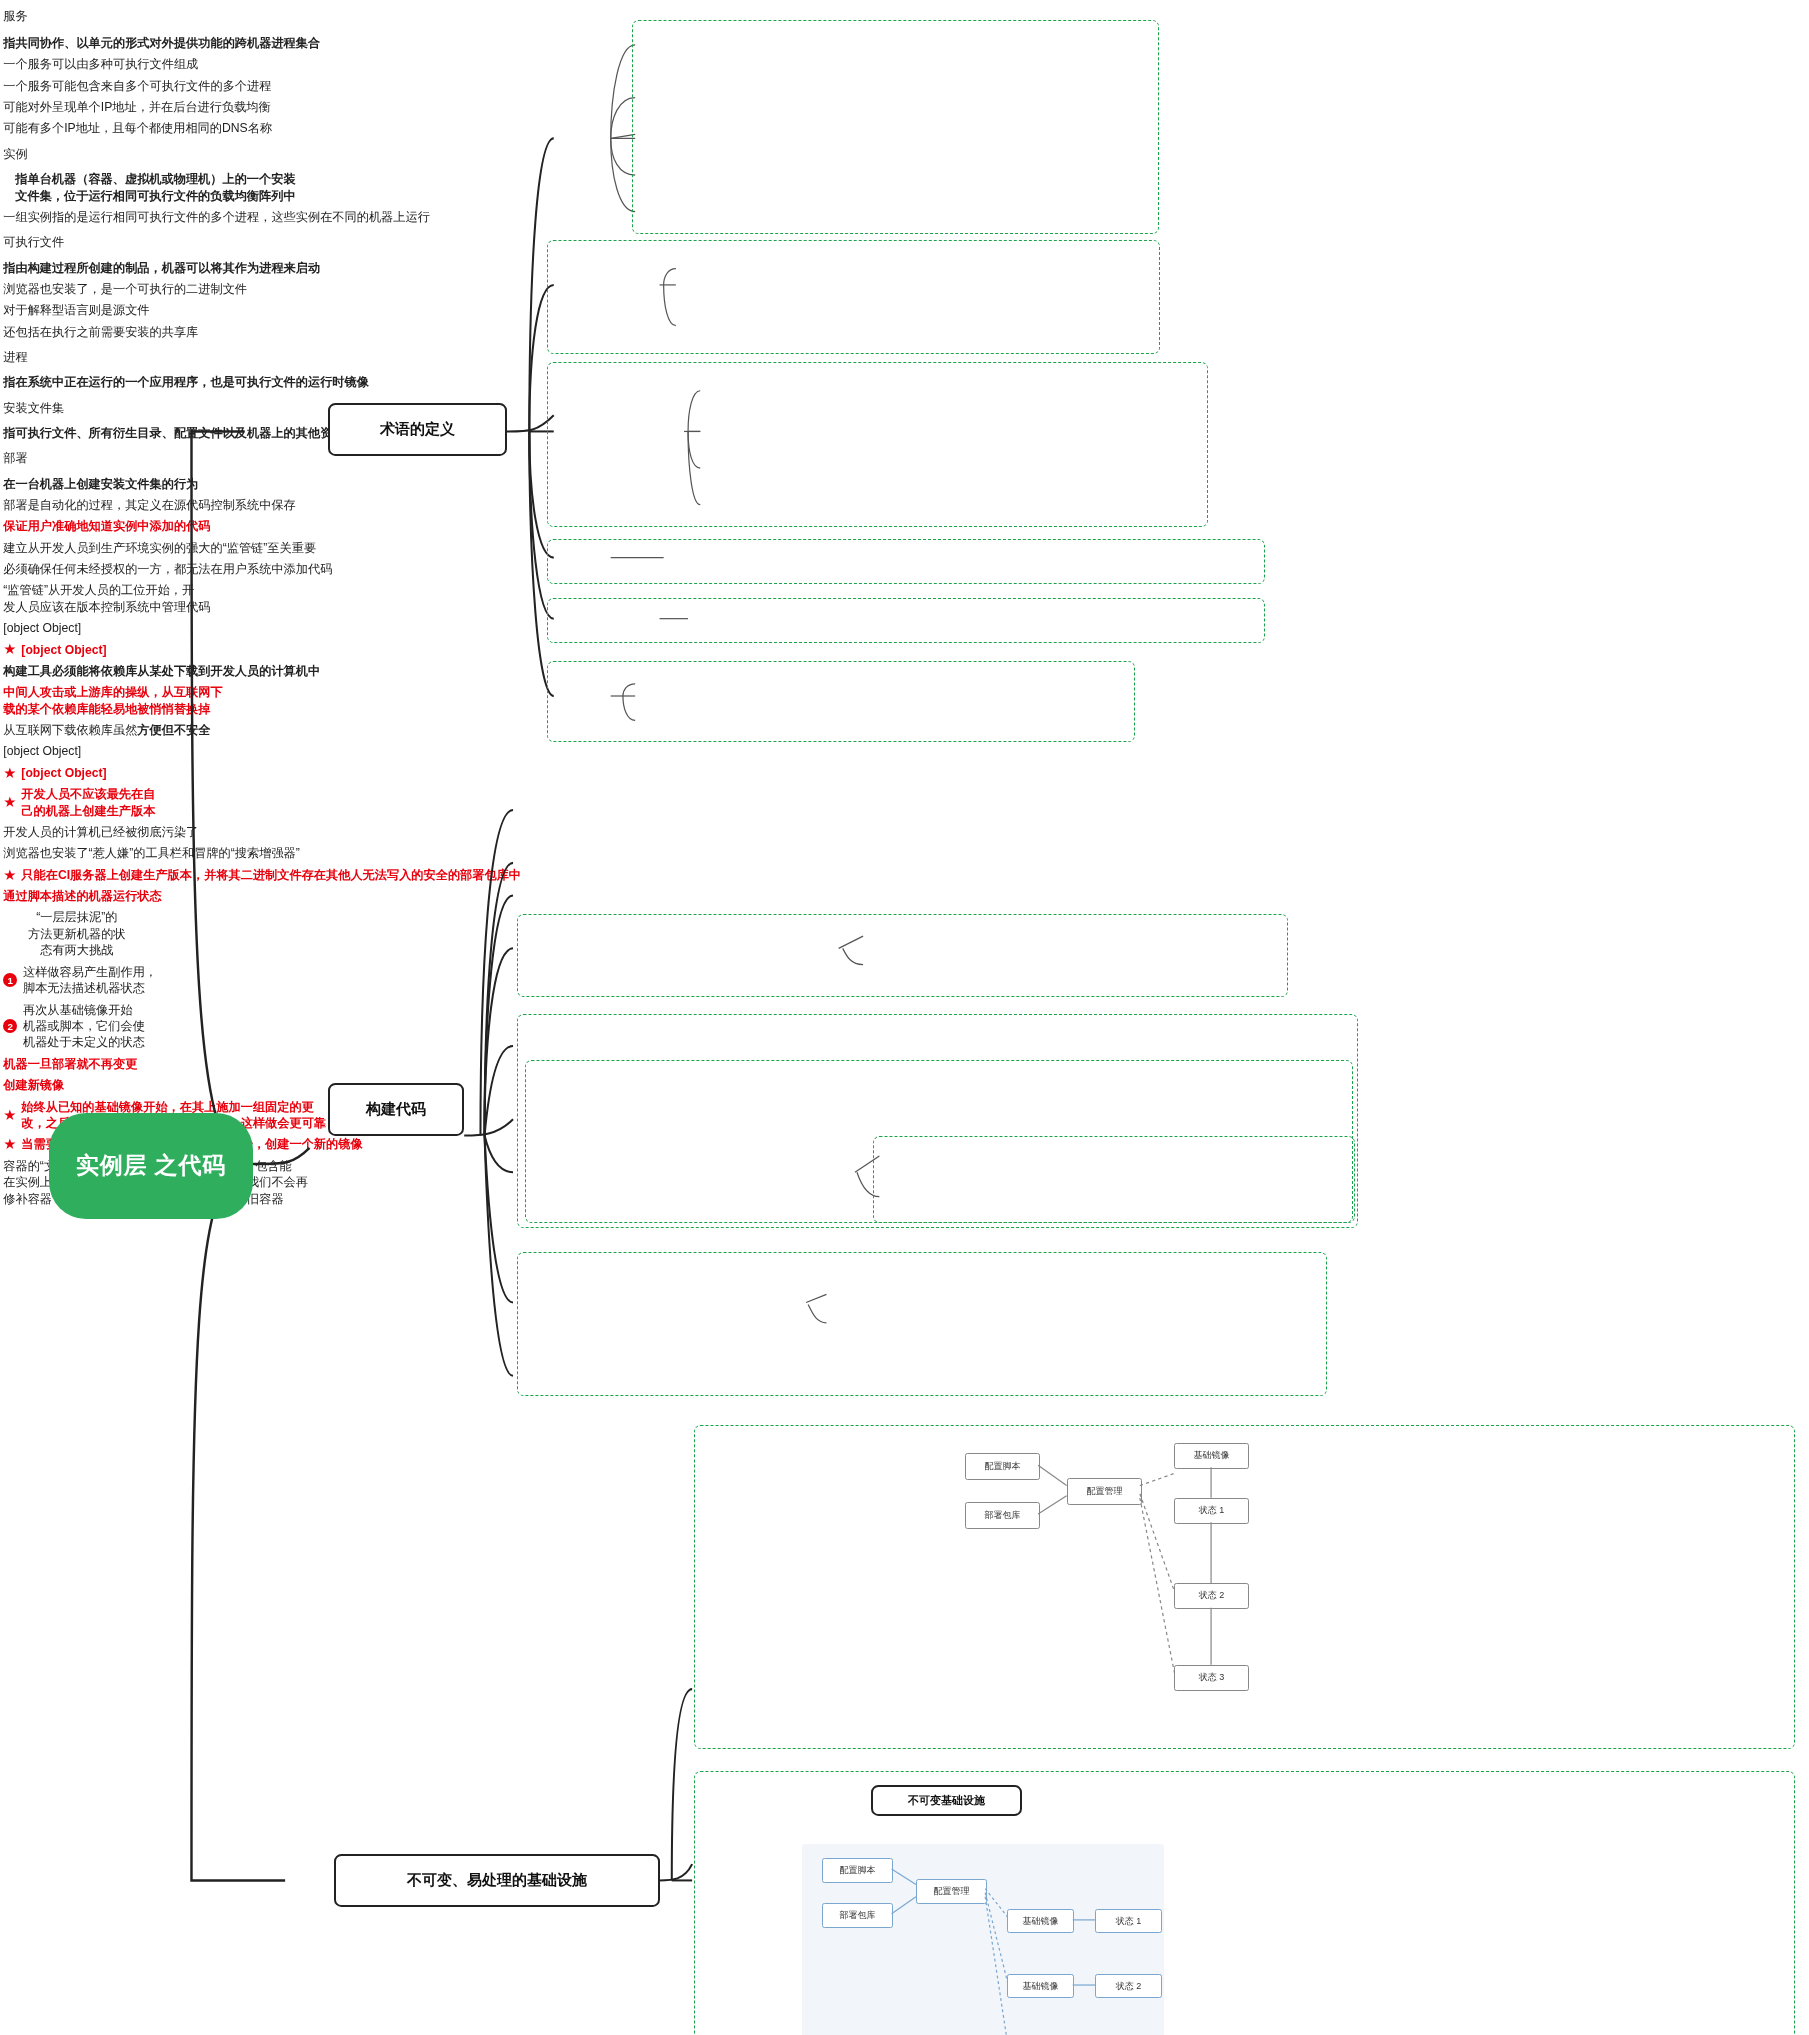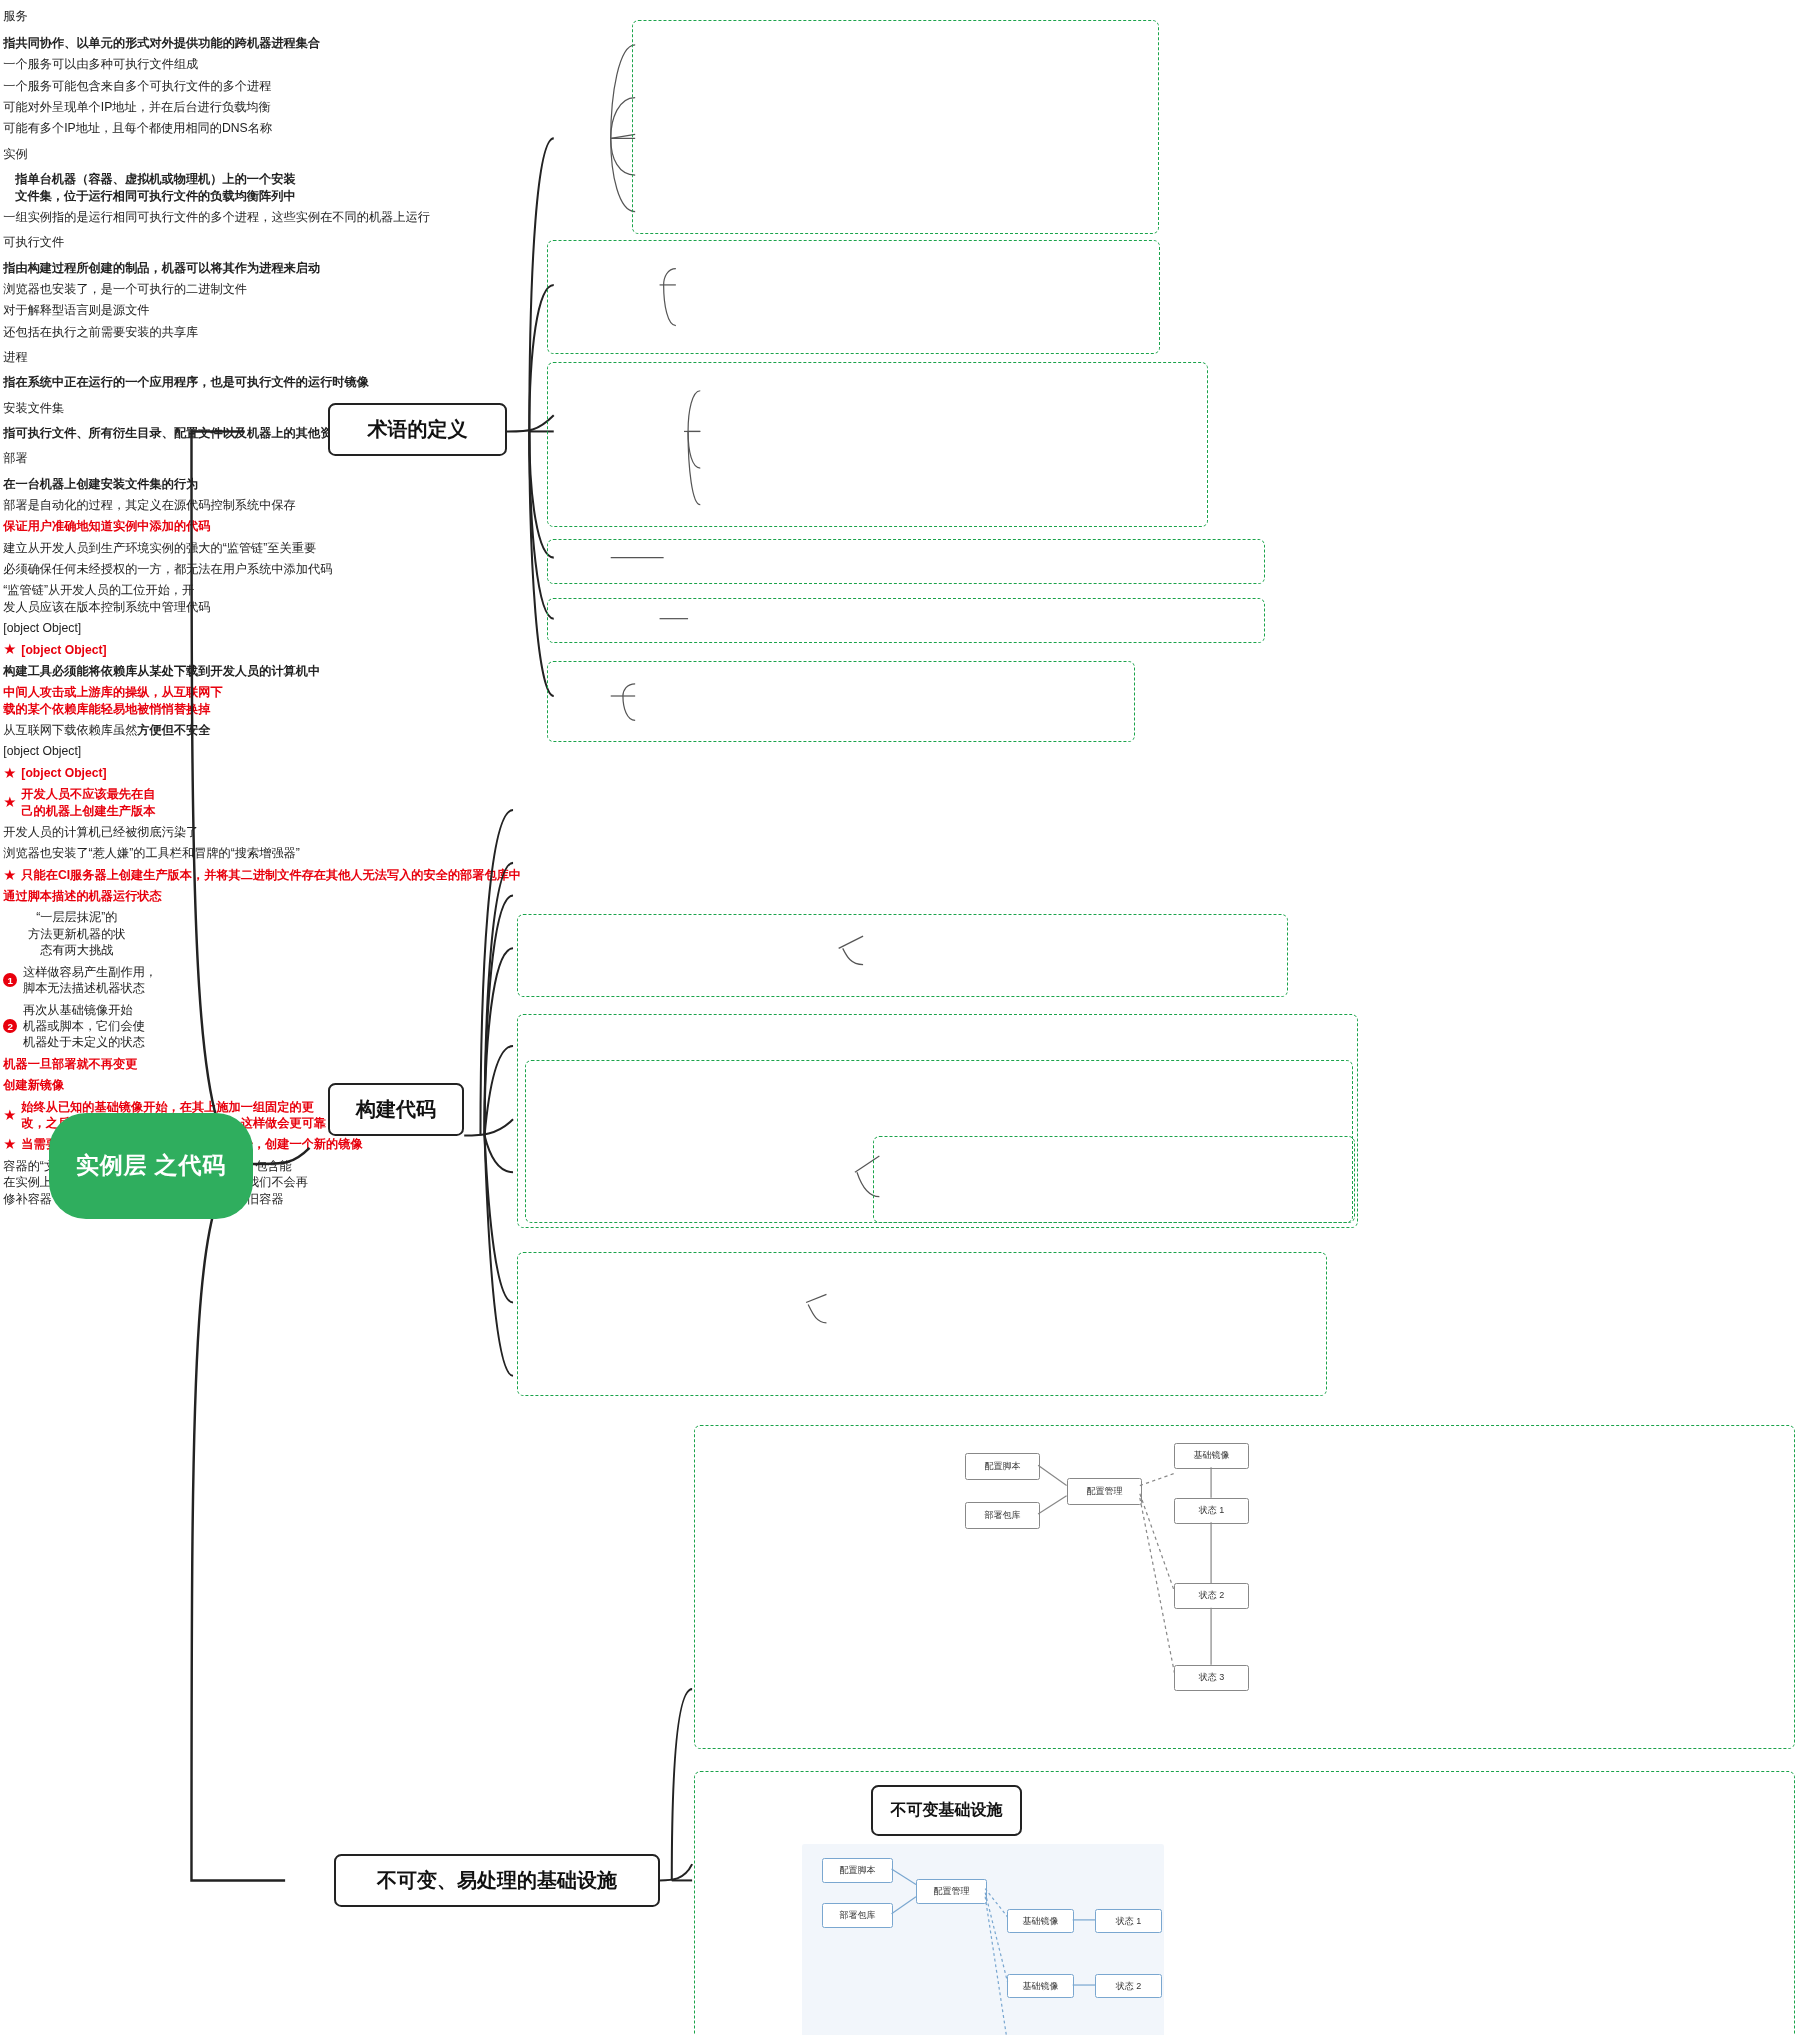--- a/index.html
+++ b/index.html
@@ -10,21 +10,21 @@
   
   .root{
     background:#2fae5e;color:#fff;border-radius:37px;
     display:flex;align-items:center;justify-content:center;text-align:center;
     font-size:23px;font-weight:bold;line-height:1.35;letter-spacing:0.8px;
   }
   
   .lvl1{
     border:2px solid #222;border-radius:7.3px;background:#fff;
     display:flex;align-items:center;justify-content:center;text-align:center;
-    font-size:20px;font-weight:bold;color:#111;padding:4.1px 9px;
+    font-size:15px;font-weight:bold;color:#111;padding:4.1px 9px;
   }
   
   .leaf{
     display:flex;align-items:center;font-size:12.2px;color:#222;line-height:1.35;
     padding:1.6px 3.3px 3.3px 3.3px;white-space:pre-line;
   }
   .leaf.bold{font-weight:bold;}
   .leaf.red{color:#e8000d;font-weight:bold;}
   .leaf.center{justify-content:center;text-align:center;}
   
@@ -249,21 +249,21 @@
 脚本无法描述机器状态</span>
   </div>
   <div class="leaf" style="left:1453px;top:1649px;width:285px;">
     <span class="numbadge">2</span>
     <span>再次从基础镜像开始
 机器或脚本，它们会使
 机器处于未定义的状态</span>
   </div>
 
   <div class="panel" style="left:694px;top:1771px;width:1099px;height:297px;"></div>
-  <div class="node lvl1" style="left:871px;top:1785px;width:151px;height:51px;font-size:16px;">
+  <div class="node lvl1" style="left:871px;top:1785px;width:151px;height:31px;font-size:11px;">
     <span>不可变基础设施</span>
   </div>
   <div class="leaf red" style="left:1095px;top:1793px;width:326px;">机器一旦部署就不再变更</div>
   <div class="leaf red" style="left:725px;top:1956px;width:163px;">创建新镜像</div>
 
   <div class="innerbg" style="left:802px;top:1844px;width:362px;height:216px;"></div>
   <div class="subnode blue" style="left:822px;top:1858px;width:69px;height:23px;">配置脚本</div>
   <div class="subnode blue" style="left:822px;top:1903px;width:69px;height:23px;">部署包库</div>
   <div class="subnode blue" style="left:916px;top:1879px;width:69px;height:23px;">配置管理</div>
   <div class="subnode blue" style="left:1007px;top:1909px;width:65px;height:22px;">基础镜像</div>

